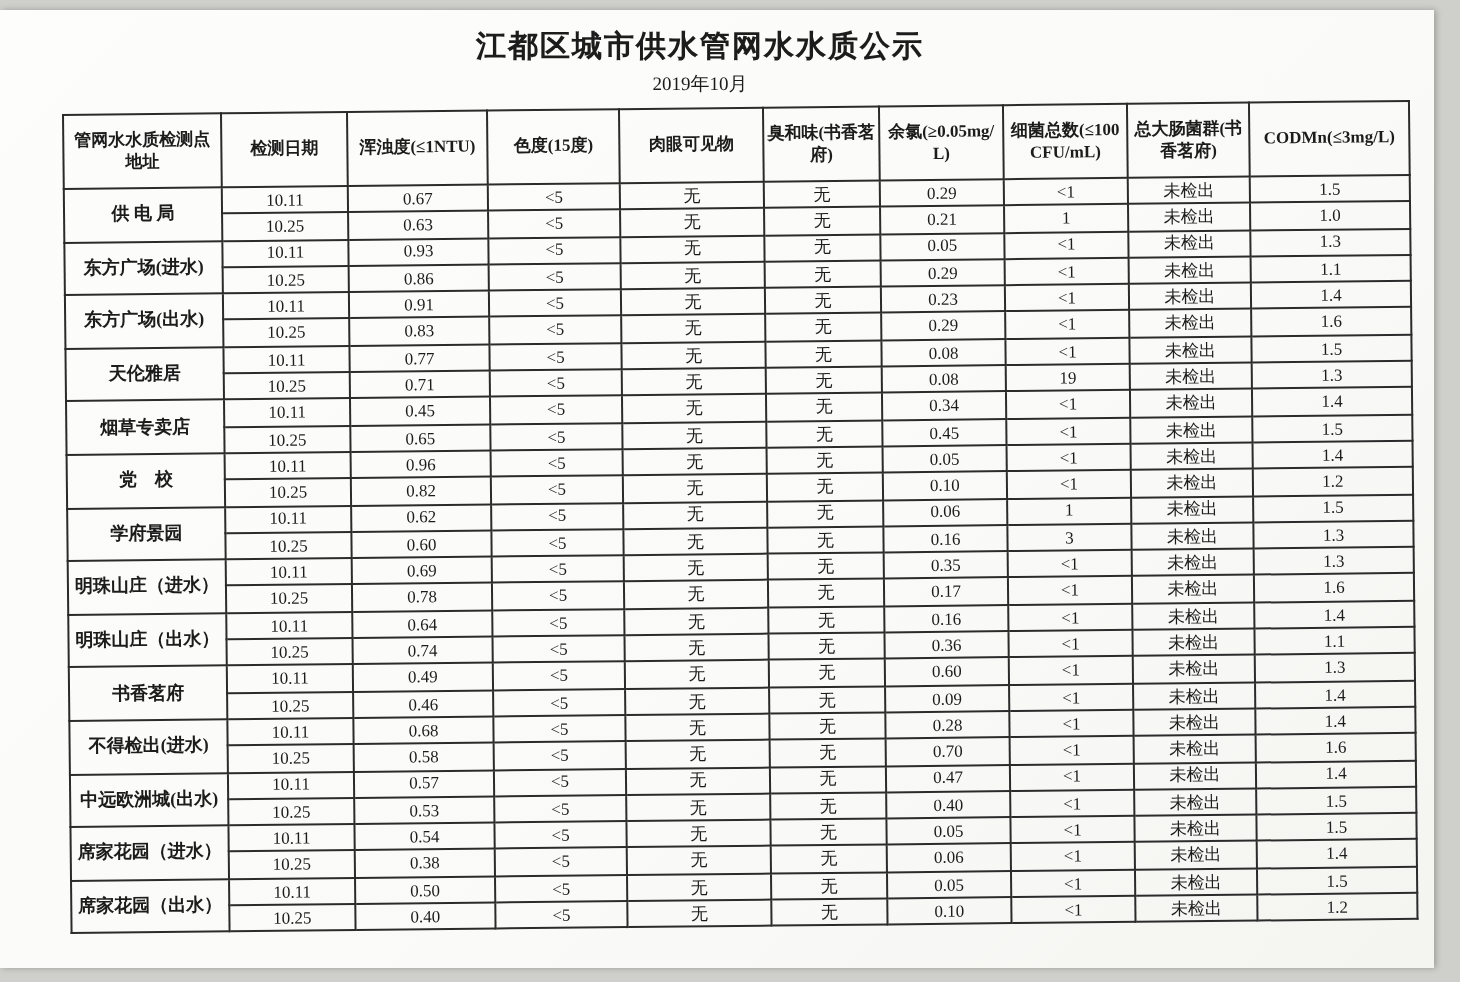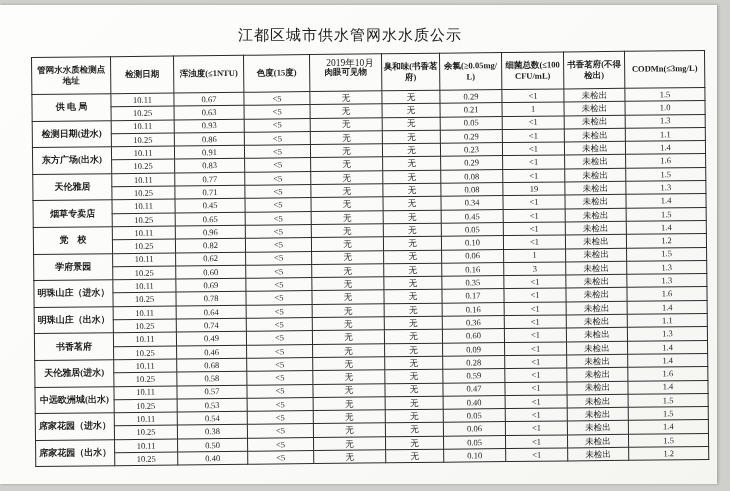--- a/index.html
+++ b/index.html
@@ -9,21 +9,21 @@
     font-family:"Liberation Serif","DejaVu Serif",serif;
     color:#1c1c1c;
   }
   .paper{
     position:absolute;left:0;top:5px;right:13px;bottom:7px;
     background:linear-gradient(135deg,#fdfdfc 0%,#fafaf8 60%,#f4f4f1 100%);
     box-shadow:1px 0 3px rgba(0,0,0,.25);
   }
   .titleblock{position:absolute;left:0;top:14px;width:700px;text-align:center;}
   .doc-title{
-    font-size:15px;font-weight:normal;letter-spacing:1px;margin:12px;
+    font-size:15px;font-weight:bold;letter-spacing:1px;margin:0;
   }
   .doc-subtitle{font-size:9.5px;margin-top:3px;}
   table.wq{
     position:absolute;left:31px;top:57px;width:673px;
     border-collapse:collapse;table-layout:fixed;
     transform:rotate(-0.6deg);transform-origin:top left;
   }
   table.wq th,table.wq td{
     border:1px solid #2b2b2b;
     text-align:center;vertical-align:middle;
@@ -66,21 +66,21 @@
   <thead>
     <tr>
       <th>管网水水质检测点地址</th>
       <th>检测日期</th>
       <th>浑浊度(≤1NTU)</th>
       <th>色度(15度)</th>
       <th>肉眼可见物</th>
       <th>臭和味(书香茗府)</th>
       <th>余氯(≥0.05mg/L)</th>
       <th>细菌总数(≤100CFU/mL)</th>
-      <th>书香茗府(不得检出)</th>
+      <th>总大肠菌群(书香茗府)</th>
       <th>CODMn(≤3mg/L)</th>
     </tr>
   </thead>
   <tbody>
       <tr>
         <td rowspan="2" class="loc">供 电 局</td>
         <td>10.11</td>
         <td>0.67</td>
         <td>&lt;5</td>
         <td>无</td>
@@ -95,21 +95,21 @@
         <td>0.63</td>
         <td>&lt;5</td>
         <td>无</td>
         <td>无</td>
         <td>0.21</td>
         <td>1</td>
         <td>未检出</td>
         <td>1.0</td>
       </tr>
       <tr>
-        <td rowspan="2" class="loc">检测日期(进水)</td>
+        <td rowspan="2" class="loc">东方广场(进水)</td>
         <td>10.11</td>
         <td>0.93</td>
         <td>&lt;5</td>
         <td>无</td>
         <td>无</td>
         <td>0.05</td>
         <td>&lt;1</td>
         <td>未检出</td>
         <td>1.3</td>
       </tr>
@@ -302,38 +302,38 @@
         <td>0.46</td>
         <td>&lt;5</td>
         <td>无</td>
         <td>无</td>
         <td>0.09</td>
         <td>&lt;1</td>
         <td>未检出</td>
         <td>1.4</td>
       </tr>
       <tr>
-        <td rowspan="2" class="loc">天伦雅居(进水)</td>
+        <td rowspan="2" class="loc">不得检出(进水)</td>
         <td>10.11</td>
         <td>0.68</td>
         <td>&lt;5</td>
         <td>无</td>
         <td>无</td>
         <td>0.28</td>
         <td>&lt;1</td>
         <td>未检出</td>
         <td>1.4</td>
       </tr>
       <tr>
         <td>10.25</td>
         <td>0.58</td>
         <td>&lt;5</td>
         <td>无</td>
         <td>无</td>
-        <td>0.59</td>
+        <td>0.70</td>
         <td>&lt;1</td>
         <td>未检出</td>
         <td>1.6</td>
       </tr>
       <tr>
         <td rowspan="2" class="loc">中远欧洲城(出水)</td>
         <td>10.11</td>
         <td>0.57</td>
         <td>&lt;5</td>
         <td>无</td>

